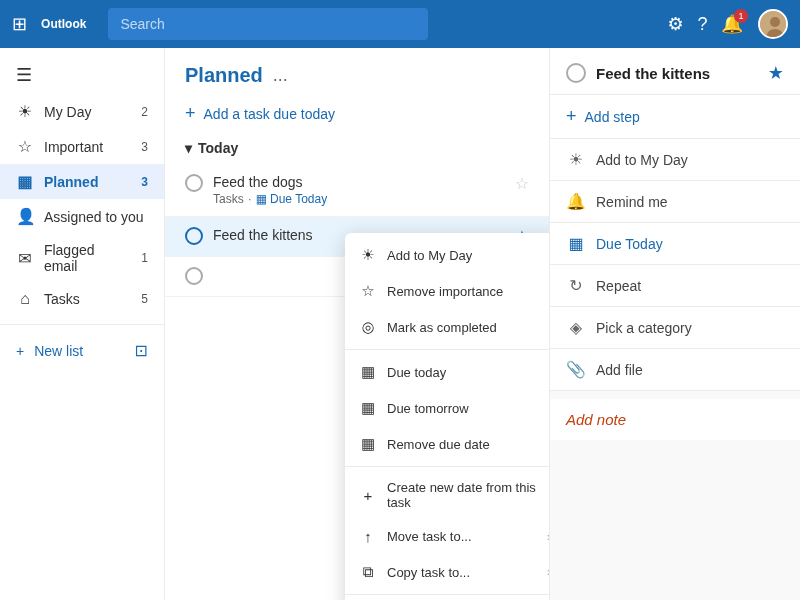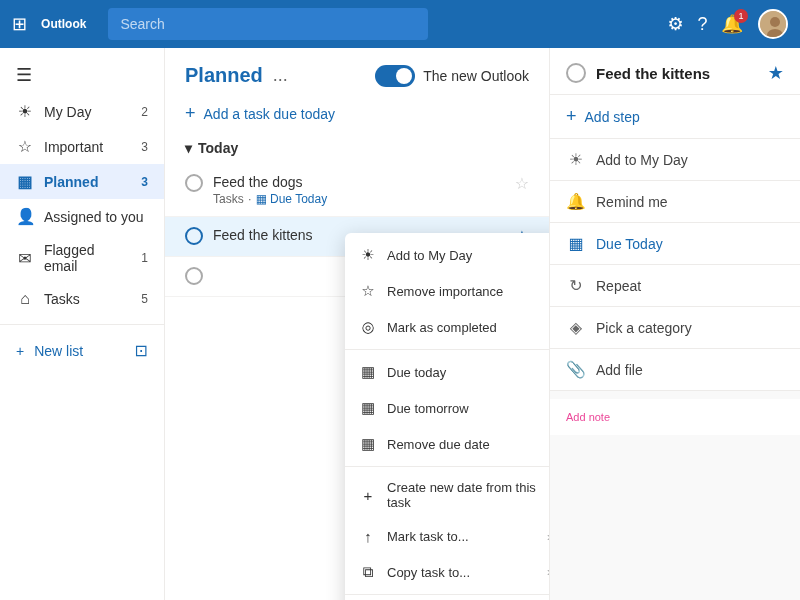--- a/index.html
+++ b/index.html
@@ -84,21 +84,21 @@
     .panel-circle { width: 20px; height: 20px; border-radius: 50%; border: 2px solid #aaa; flex-shrink: 0; }
     .panel-title { font-size: 15px; font-weight: 600; color: #222; flex: 1; }
     .panel-star { color: #1a6ab1; font-size: 18px; }
     .panel-row {
       display: flex; align-items: center; padding: 11px 16px; gap: 10px; background: white;
       border-bottom: 1px solid #edebe9; font-size: 14px; color: #444; cursor: pointer;
     }
     .panel-row-icon { font-size: 16px; color: #666; width: 20px; text-align: center; }
     .panel-add-step { color: #1a6ab1; display: flex; align-items: center; gap: 8px; padding: 11px 16px; font-size: 14px; cursor: pointer; background: white; border-bottom: 1px solid #edebe9; }
     .panel-due { color: #1a6ab1; }
-    .panel-note { padding: 12px 16px; font-size: 11px; color: #ec4899; background: white; margin-top: 8px; }
+    .panel-note { padding: 12px 16px; font-size: 15px; color: #c2410c; background: white; margin-top: 8px; font-style: italic; }
   </style>
 </head>
 <body>
 
 <div class="topbar">
   <span class="topbar-waffle">⊞</span>
   <span class="topbar-logo">Outlook</span>
   <input class="topbar-search" type="text" placeholder="Search" style="">
   <div class="topbar-icons">
     <span>⚙</span>
@@ -152,24 +152,20 @@
       <span>+</span>
       <span>New list</span>
       <span style="margin-left:auto;font-size:16px;">⊡</span>
     </div>
   </div>
 
   <div class="main">
     <div class="main-header">
       <span class="main-title">Planned</span>
       <span class="main-dots">...</span>
-      <div class="main-toggle">
-        <div class="toggle-pill"></div>
-        <span class="toggle-label">The new Outlook</span>
-      </div>
     </div>
 
     <div class="add-task-row">
       <span style="font-size:18px;color:#1a6ab1;">+</span>
       <span>Add a task due today</span>
     </div>
 
     <div class="section-header">
       <span>▾</span>
       <span>Today</span>
@@ -231,21 +227,21 @@
         <span class="ctx-icon">▦</span>
         <span>Remove due date</span>
       </div>
       <div class="ctx-divider"></div>
       <div class="ctx-item">
         <span class="ctx-icon">+</span>
         <span>Create new date from this task</span>
       </div>
       <div class="ctx-item">
         <span class="ctx-icon">↑</span>
-        <span>Mark task to...</span>
+        <span>Move task to...</span>
         <span class="ctx-arrow">›</span>
       </div>
       <div class="ctx-item">
         <span class="ctx-icon">⧉</span>
         <span>Copy task to...</span>
         <span class="ctx-arrow">›</span>
       </div>
       <div class="ctx-divider"></div>
       <div class="ctx-item danger">
         

